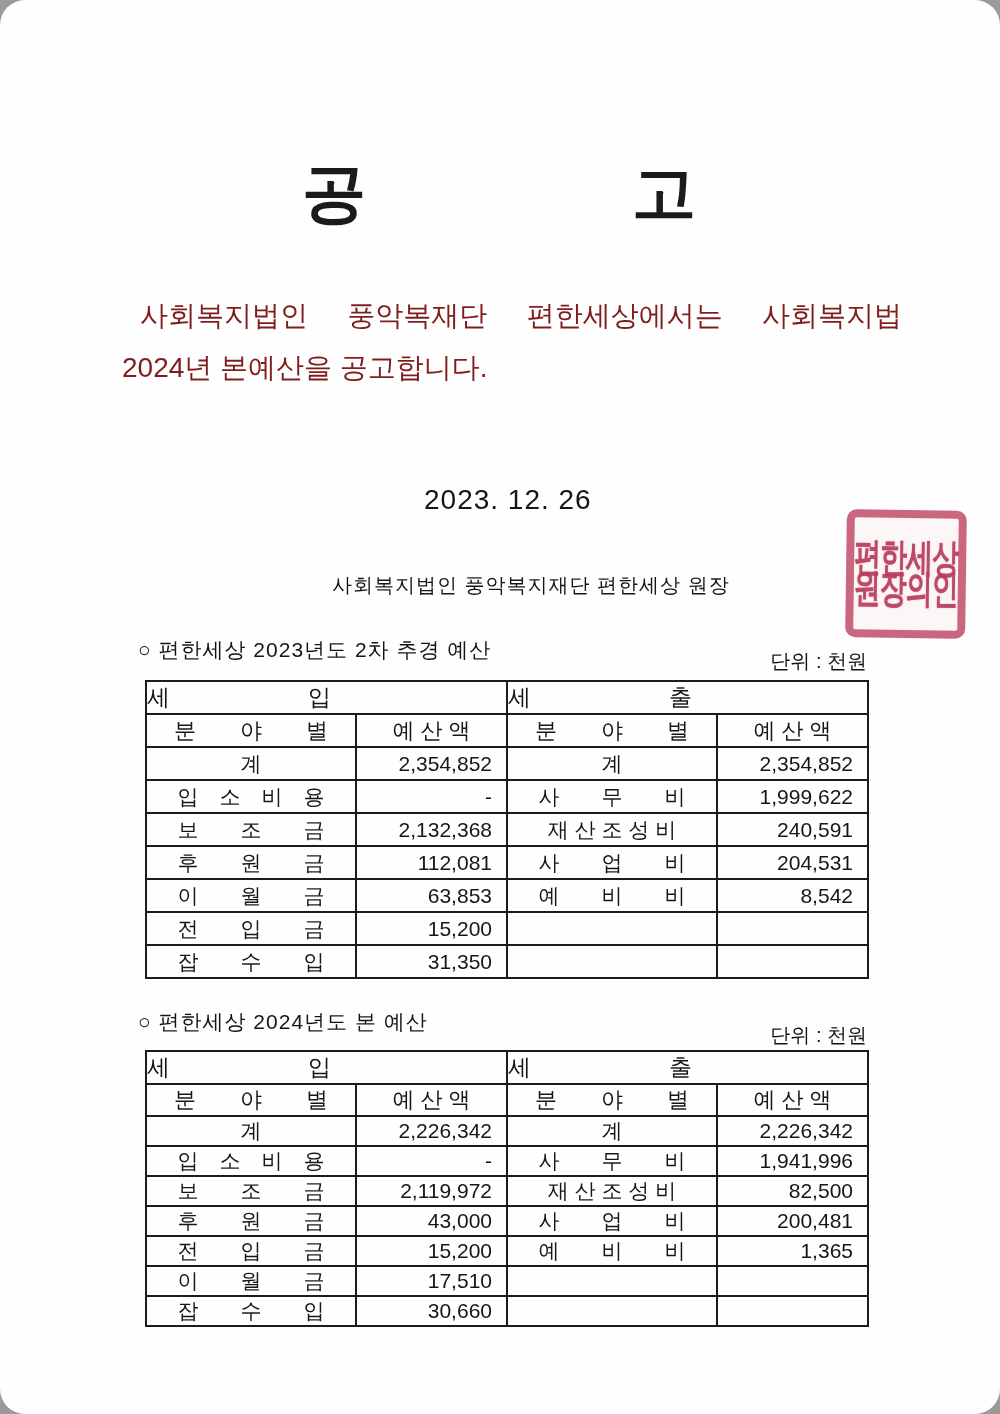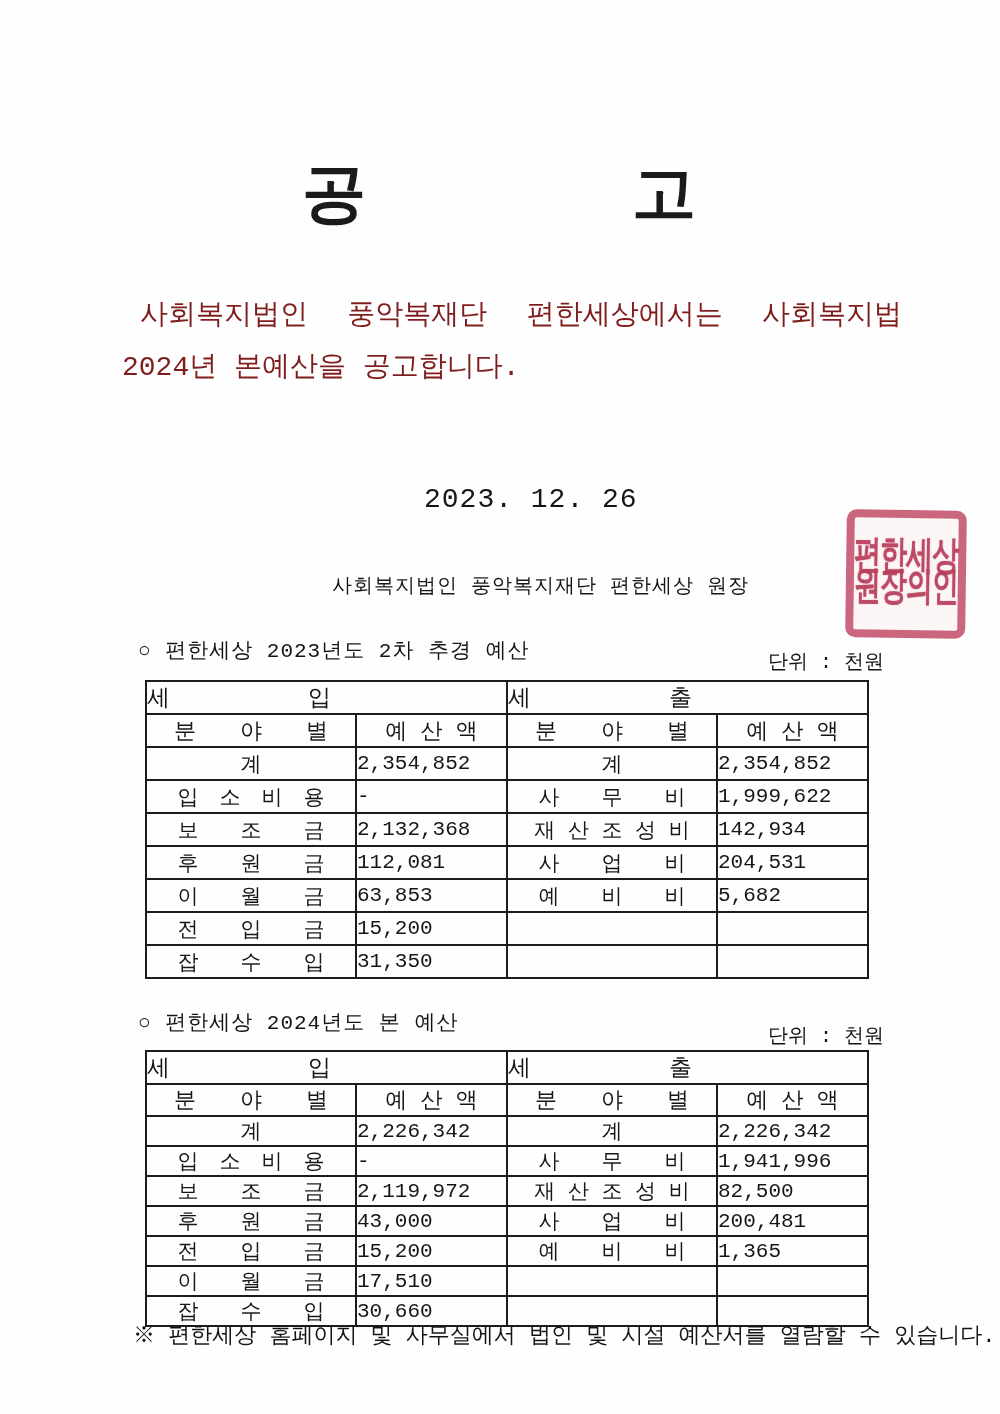--- a/index.html
+++ b/index.html
@@ -1,20 +1,20 @@
 <!DOCTYPE html>
 <html><head>
 <meta charset="utf-8">
 <style>
   * { margin:0; padding:0; box-sizing:border-box; }
   html,body { background:#9a9a9a; }
   .page {
     position:relative; width:1000px; height:1414px;
     background:#fefefe; margin:0 auto; overflow:hidden;
-    font-family:Liberation Mono, monospace; color:#161616;
+    font-family:Liberation Sans, sans-serif; color:#161616;border-radius:25px;
   }
   .doc-title {
     position:absolute; top:150px; left:0; width:100%;
     text-align:center; font-size:64px; font-weight:700;
     white-space:pre; letter-spacing:2px; color:#1b1b1b;
   }
   .body-para { position:absolute; top:290px; left:122px; width:780px;
     font-size:28px; line-height:52px; color:#7f1d1d; }
   .body-line { text-align:justify; text-align-last:justify; white-space:normal; }
   .body-line.first { padding-left:18px; }
@@ -30,35 +30,35 @@
   }
   .stamp-row {
     font-size:27px; font-weight:700; color:rgba(186,62,92,.85);
     letter-spacing:-1px; white-space:nowrap; transform:scaleY(1.45);
     line-height:27px; text-shadow:0 0 1px rgba(186,62,92,.6);
   }
   .section-heading { position:absolute; left:138px; font-size:21px; font-weight:400;
     letter-spacing:1px; color:#141414; }
   .sh-0 { top:636px; }
   .sh-1 { top:1008px; }
-  .unit-label { position:absolute; left:162px; width:722px; text-align:right;
+  .unit-label { position:absolute; left:145px; width:722px; text-align:right;
     font-size:20px; color:#141414; }
   .ul-0 { top:648px; }
   .ul-1 { top:1022px; }
   table.budget { position:absolute; left:145px; width:722px;
     border-collapse:collapse; table-layout:fixed; }
   .tb-0 { top:680px; }
   .tb-1 { top:1050px; }
   table.budget td { border:2px solid #1c1c1c; overflow:hidden; }
   .tb-0 td { height:33px; }
   .tb-1 td { height:30px; }
   td.gh { text-align:left; white-space:pre; font-size:23px; }
   td.ch { text-align:center; white-space:pre; font-size:22px;margin-left:32px; }
   td.lbl { text-align:center; white-space:pre; font-size:21px; }
-  td.num { text-align:left; padding-right:14px; font-size:21px; font-variant-numeric:tabular-nums; }
+  td.num { text-align:right; padding-right:14px; font-size:21px; font-variant-numeric:tabular-nums; }
   .footnote { position:absolute; top:1320px; left:133px; width:740px;
     font-size:22px; letter-spacing:0; color:#141414; white-space:nowrap; }
 </style>
 </head>
 <body>
 
 <div class="page">
 
   <div class="doc-title">공　　　　고</div>
 
@@ -106,33 +106,33 @@
     <tr>
       <td class="lbl">입　소　비　용</td>
       <td class="num">-</td>
       <td class="lbl">사　　무　　비</td>
       <td class="num">1,999,622</td>
     </tr>
     <tr>
       <td class="lbl">보　　조　　금</td>
       <td class="num">2,132,368</td>
       <td class="lbl">재 산 조 성 비</td>
-      <td class="num">142,934</td>
+      <td class="num">240,591</td>
     </tr>
     <tr>
       <td class="lbl">후　　원　　금</td>
       <td class="num">112,081</td>
       <td class="lbl">사　　업　　비</td>
       <td class="num">204,531</td>
     </tr>
     <tr>
       <td class="lbl">이　　월　　금</td>
       <td class="num">63,853</td>
       <td class="lbl">예　　비　　비</td>
-      <td class="num">5,682</td>
+      <td class="num">8,542</td>
     </tr>
     <tr>
       <td class="lbl">전　　입　　금</td>
       <td class="num">15,200</td>
       <td class="lbl"></td>
       <td class="num"></td>
     </tr>
     <tr>
       <td class="lbl">잡　　수　　입</td>
       <td class="num">31,350</td>
@@ -201,15 +201,14 @@
     </tr>
     <tr>
       <td class="lbl">잡　　수　　입</td>
       <td class="num">30,660</td>
       <td class="lbl"></td>
       <td class="num"></td>
     </tr>
   </tbody>
     </table>
 
-  <div class="footnote">※ 편한세상 홈페이지 및 사무실에서 법인 및 시설 예산서를 열람할 수 있습니다.</div>
 
 </div>
 
 </body></html>

